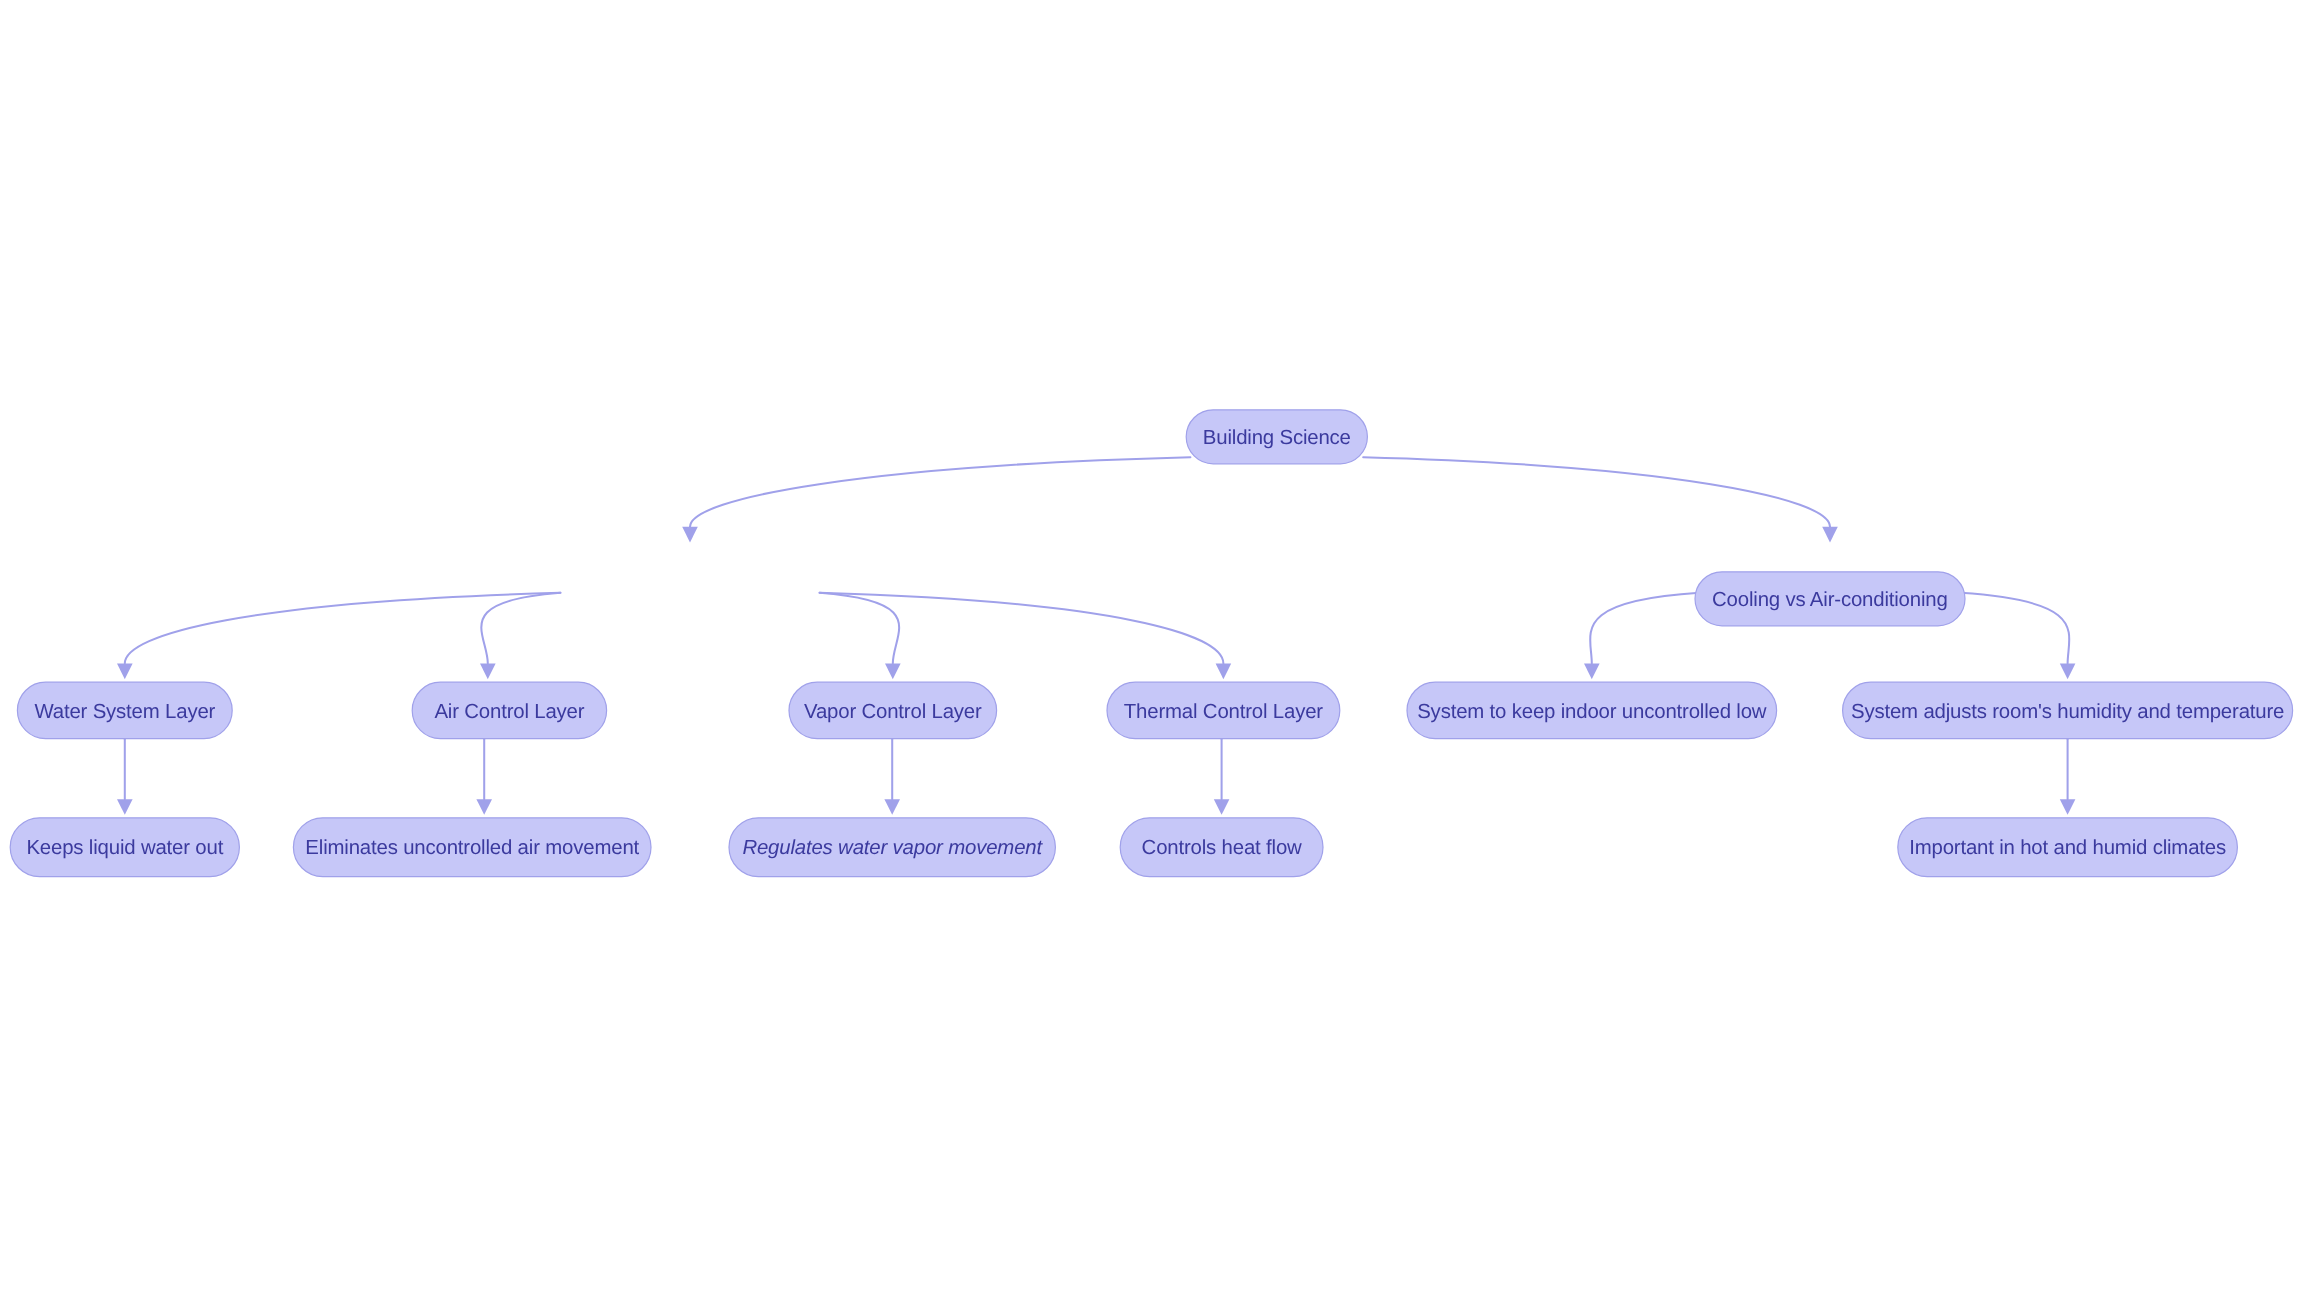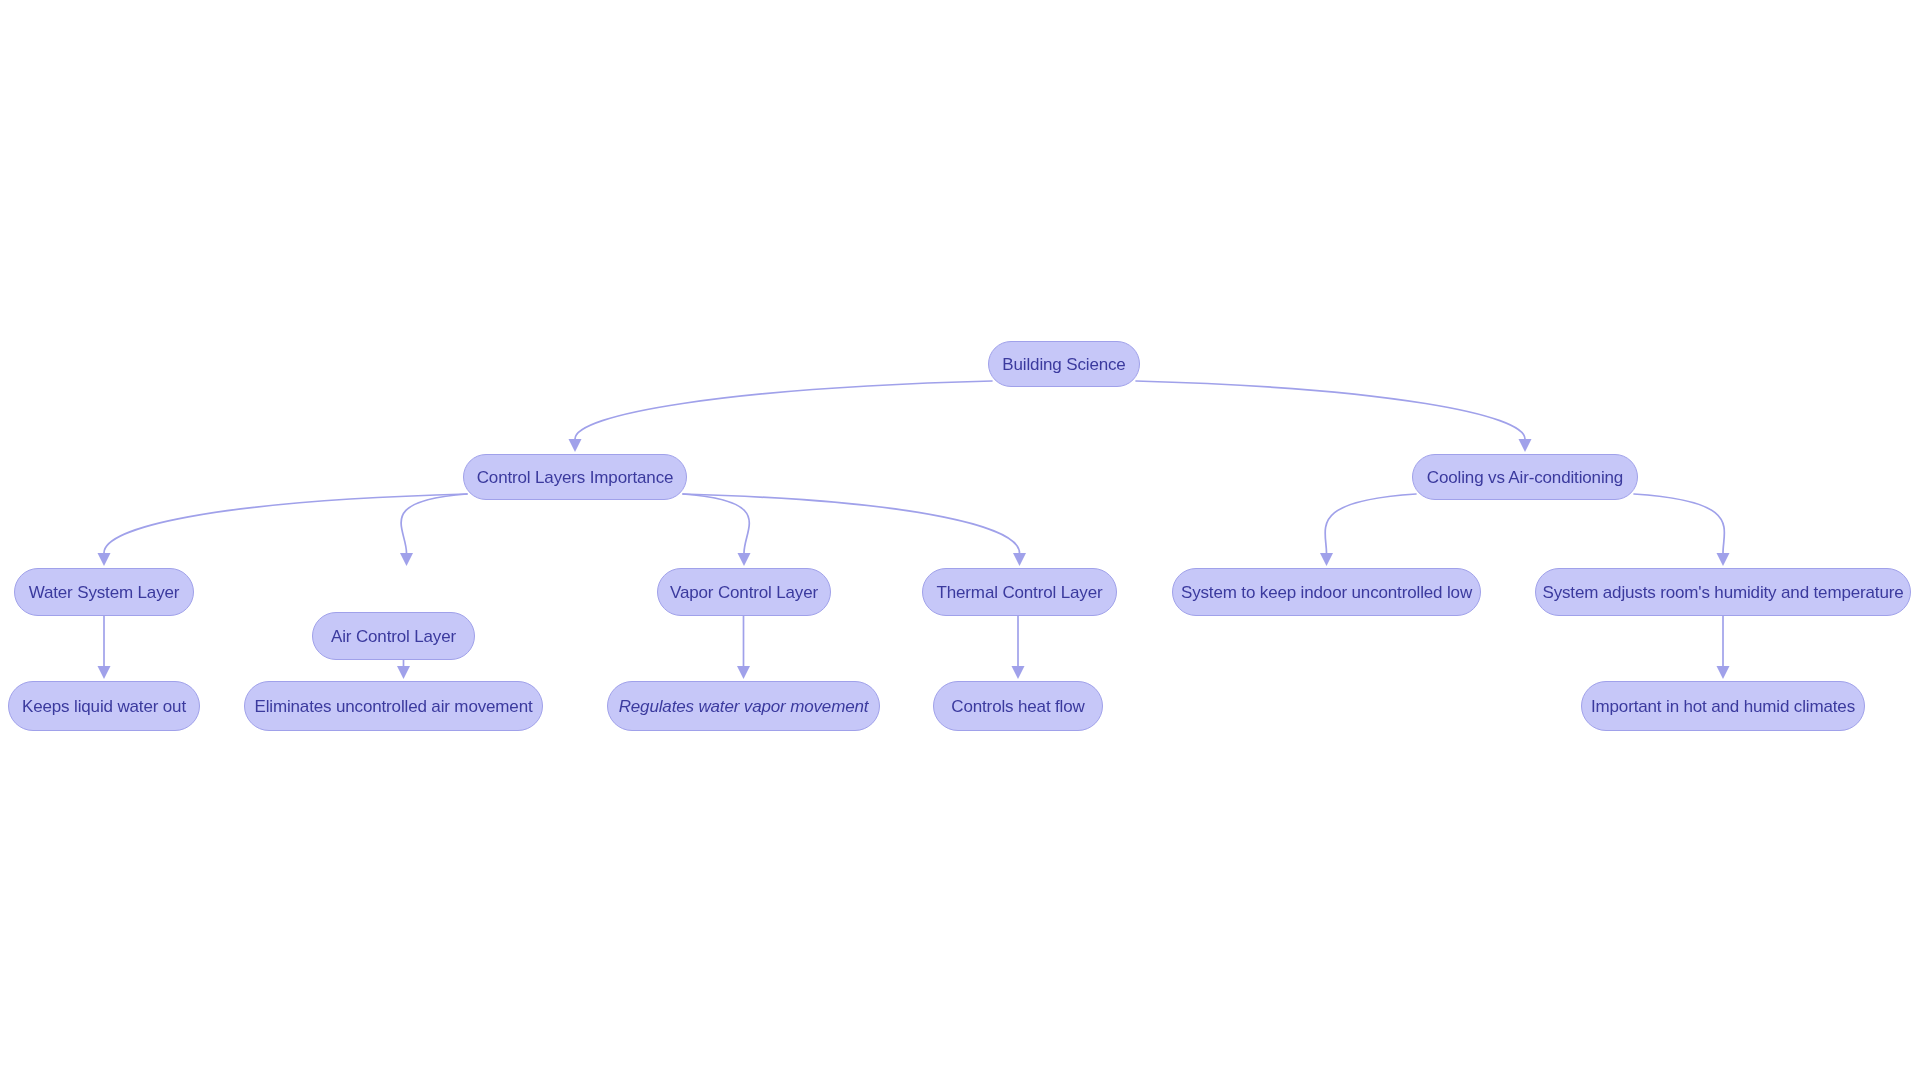--- a/index.html
+++ b/index.html
@@ -79,30 +79,27 @@
       <path d="M 743.5 616 L 743.5 666" fill="none" stroke="#a0a1ea" stroke-width="1.7" stroke-linecap="round" stroke-linejoin="round"></path>
       <polygon points="737,666 750,666 743.5,679" fill="#a0a1ea"></polygon>
       <path d="M 1018 616 L 1018 666" fill="none" stroke="#a0a1ea" stroke-width="1.7" stroke-linecap="round" stroke-linejoin="round"></path>
       <polygon points="1011.5,666 1024.5,666 1018,679" fill="#a0a1ea"></polygon>
       <path d="M 1723 616 L 1723 666" fill="none" stroke="#a0a1ea" stroke-width="1.7" stroke-linecap="round" stroke-linejoin="round"></path>
       <polygon points="1716.5,666 1729.5,666 1723,679" fill="#a0a1ea"></polygon>
     </svg>
 <div class="node" style="left: 988px; top: 341px; width: 152px; height: 46px;">
       <span class="node-label">Building Science</span>
     </div>
-    <div class="node" style="left: 463px; top: 454px; width: 224px; height: 46px;">
-      <span class="node-label">Control Layers Importance</span>
-    </div>
-    <div class="node" style="left: 1412px; top: 454px; width: 226px; height: 46px;">
+    <div class="node" style="left: 1412px; top: 476px; width: 226px; height: 46px; justify-content: flex-end;">
       <span class="node-label">Cooling vs Air-conditioning</span>
     </div>
     <div class="node" style="left: 14px; top: 568px; width: 180px; height: 48px;">
       <span class="node-label">Water System Layer</span>
     </div>
-    <div class="node" style="left: 312px; top: 568px; width: 163px; height: 48px; margin-top: 44px;">
+    <div class="node" style="left: 343px; top: 568px; width: 163px; height: 48px;">
       <span class="node-label">Air Control Layer</span>
     </div>
     <div class="node" style="left: 657px; top: 568px; width: 174px; height: 48px;">
       <span class="node-label">Vapor Control Layer</span>
     </div>
     <div class="node" style="left: 922px; top: 568px; width: 195px; height: 48px;">
       <span class="node-label">Thermal Control Layer</span>
     </div>
     <div class="node" style="left: 1172px; top: 568px; width: 309px; height: 48px;">
       <span class="node-label">System to keep indoor uncontrolled low</span>

